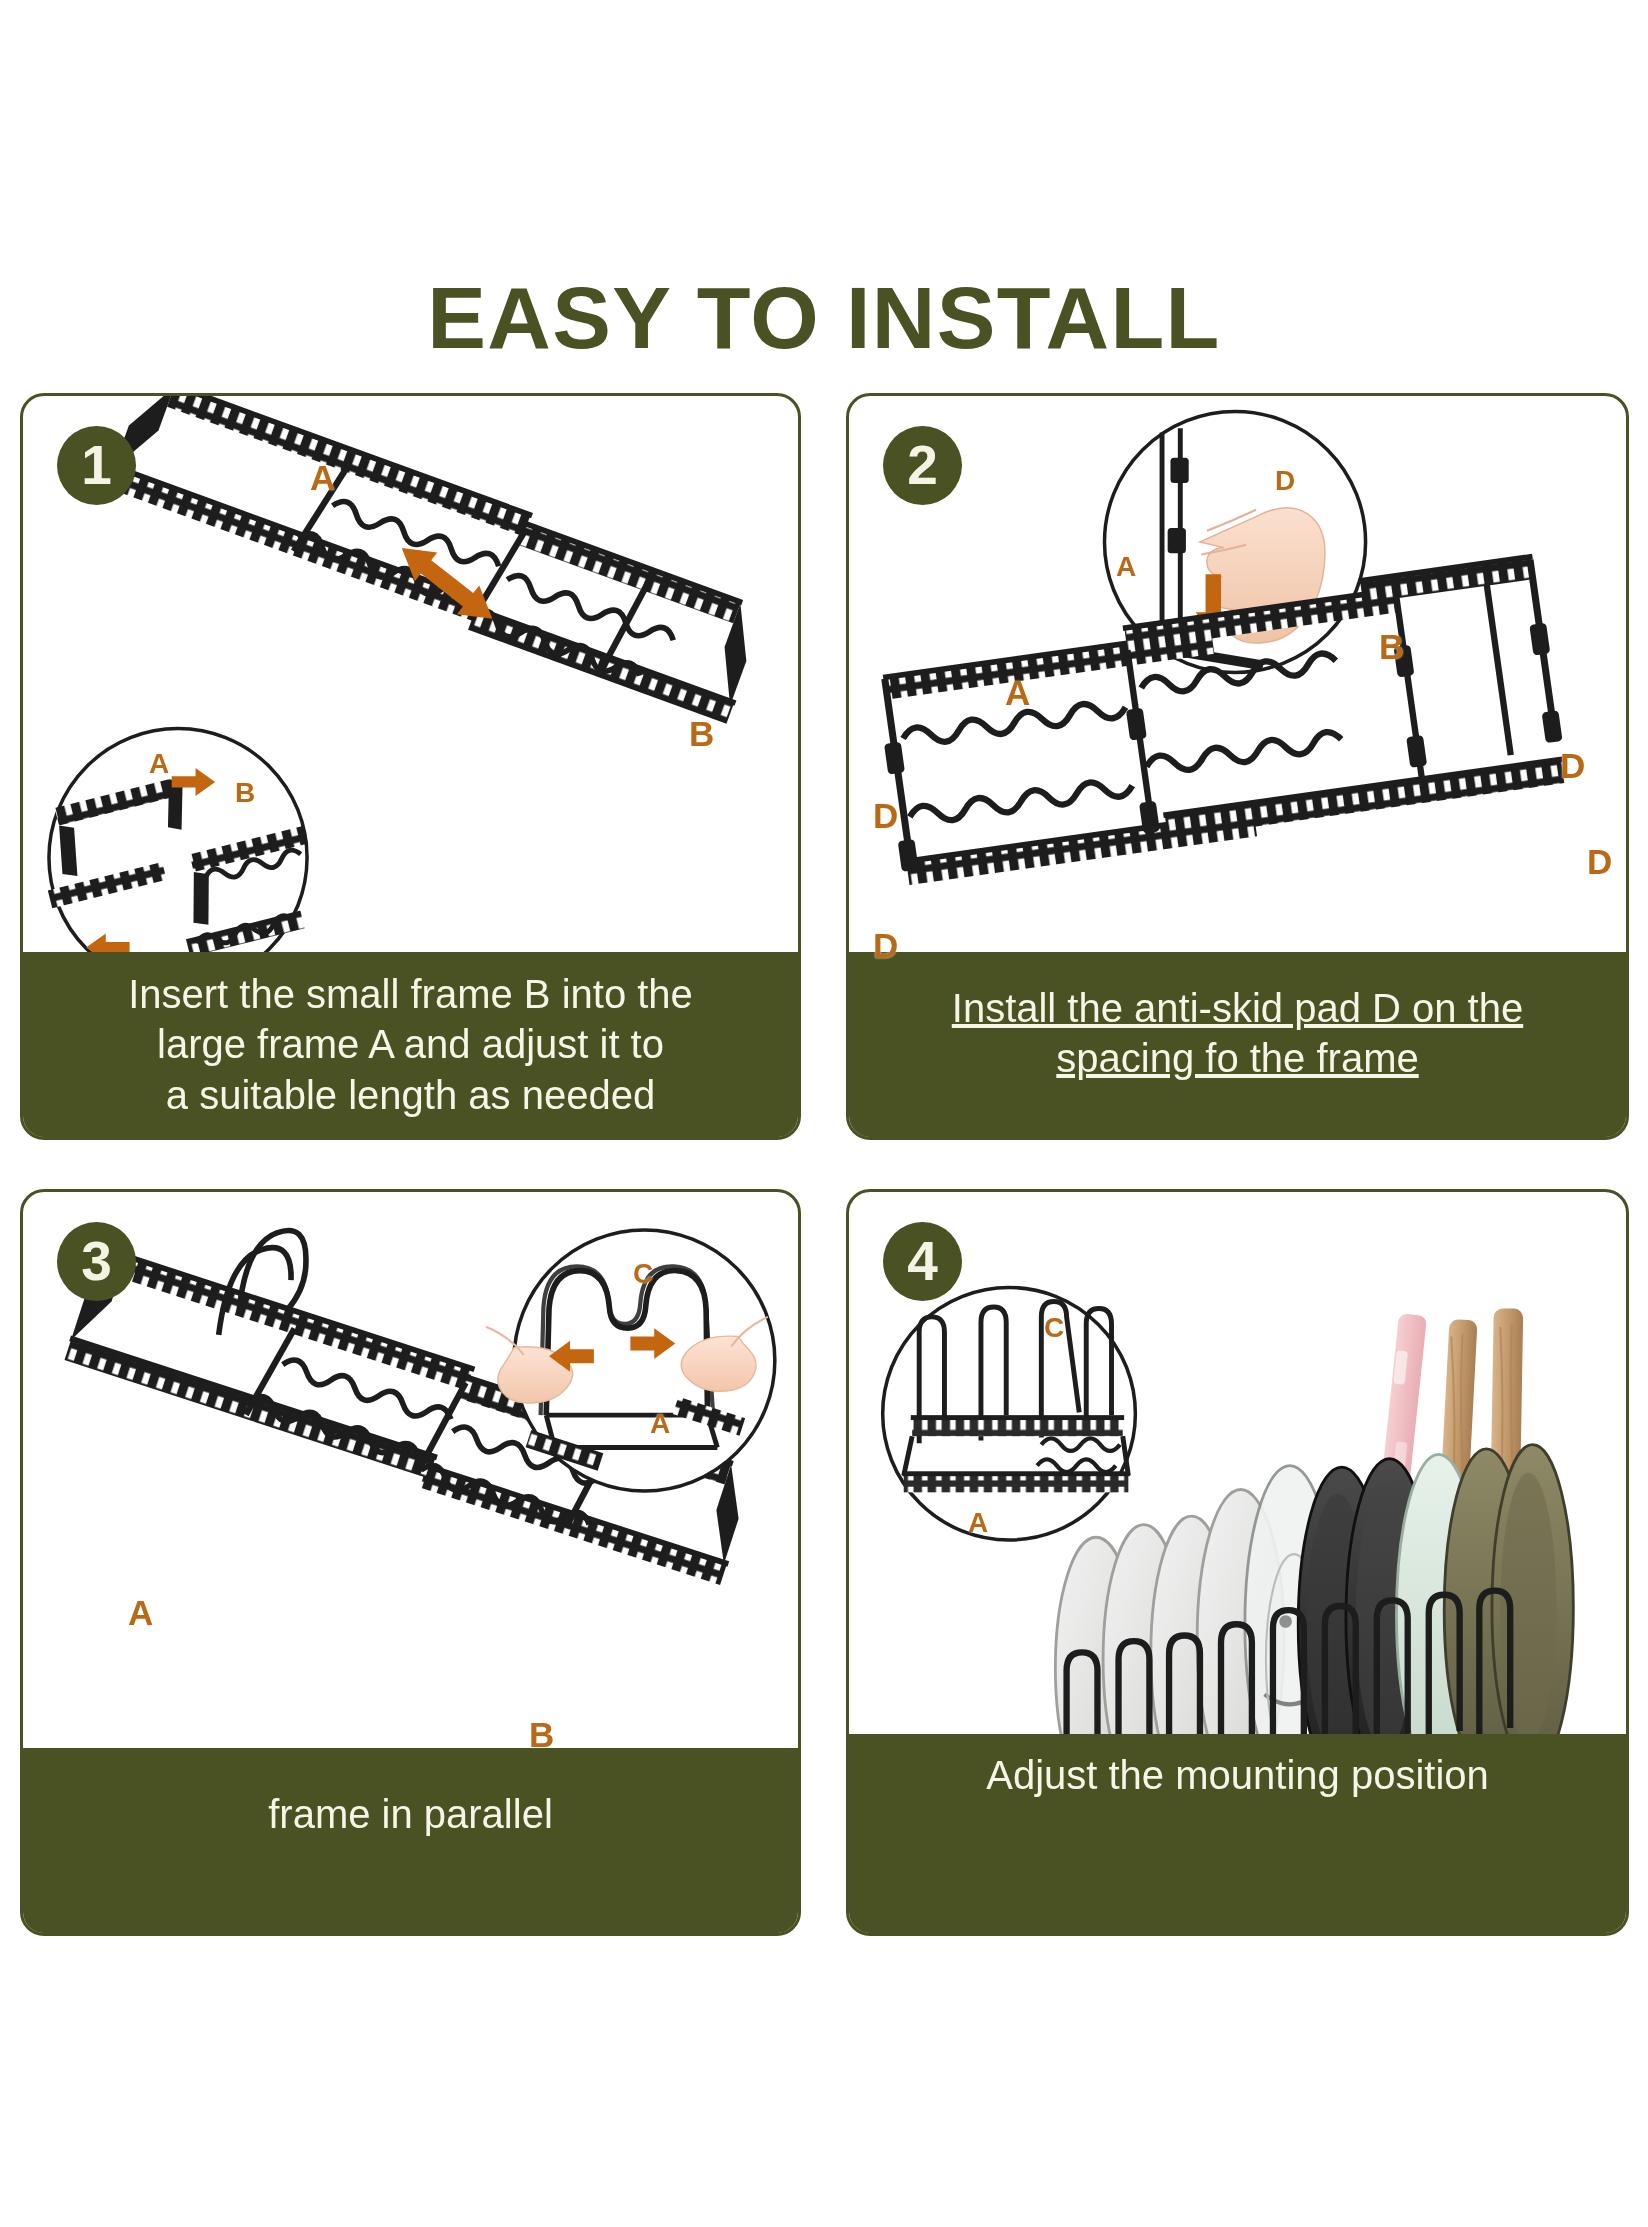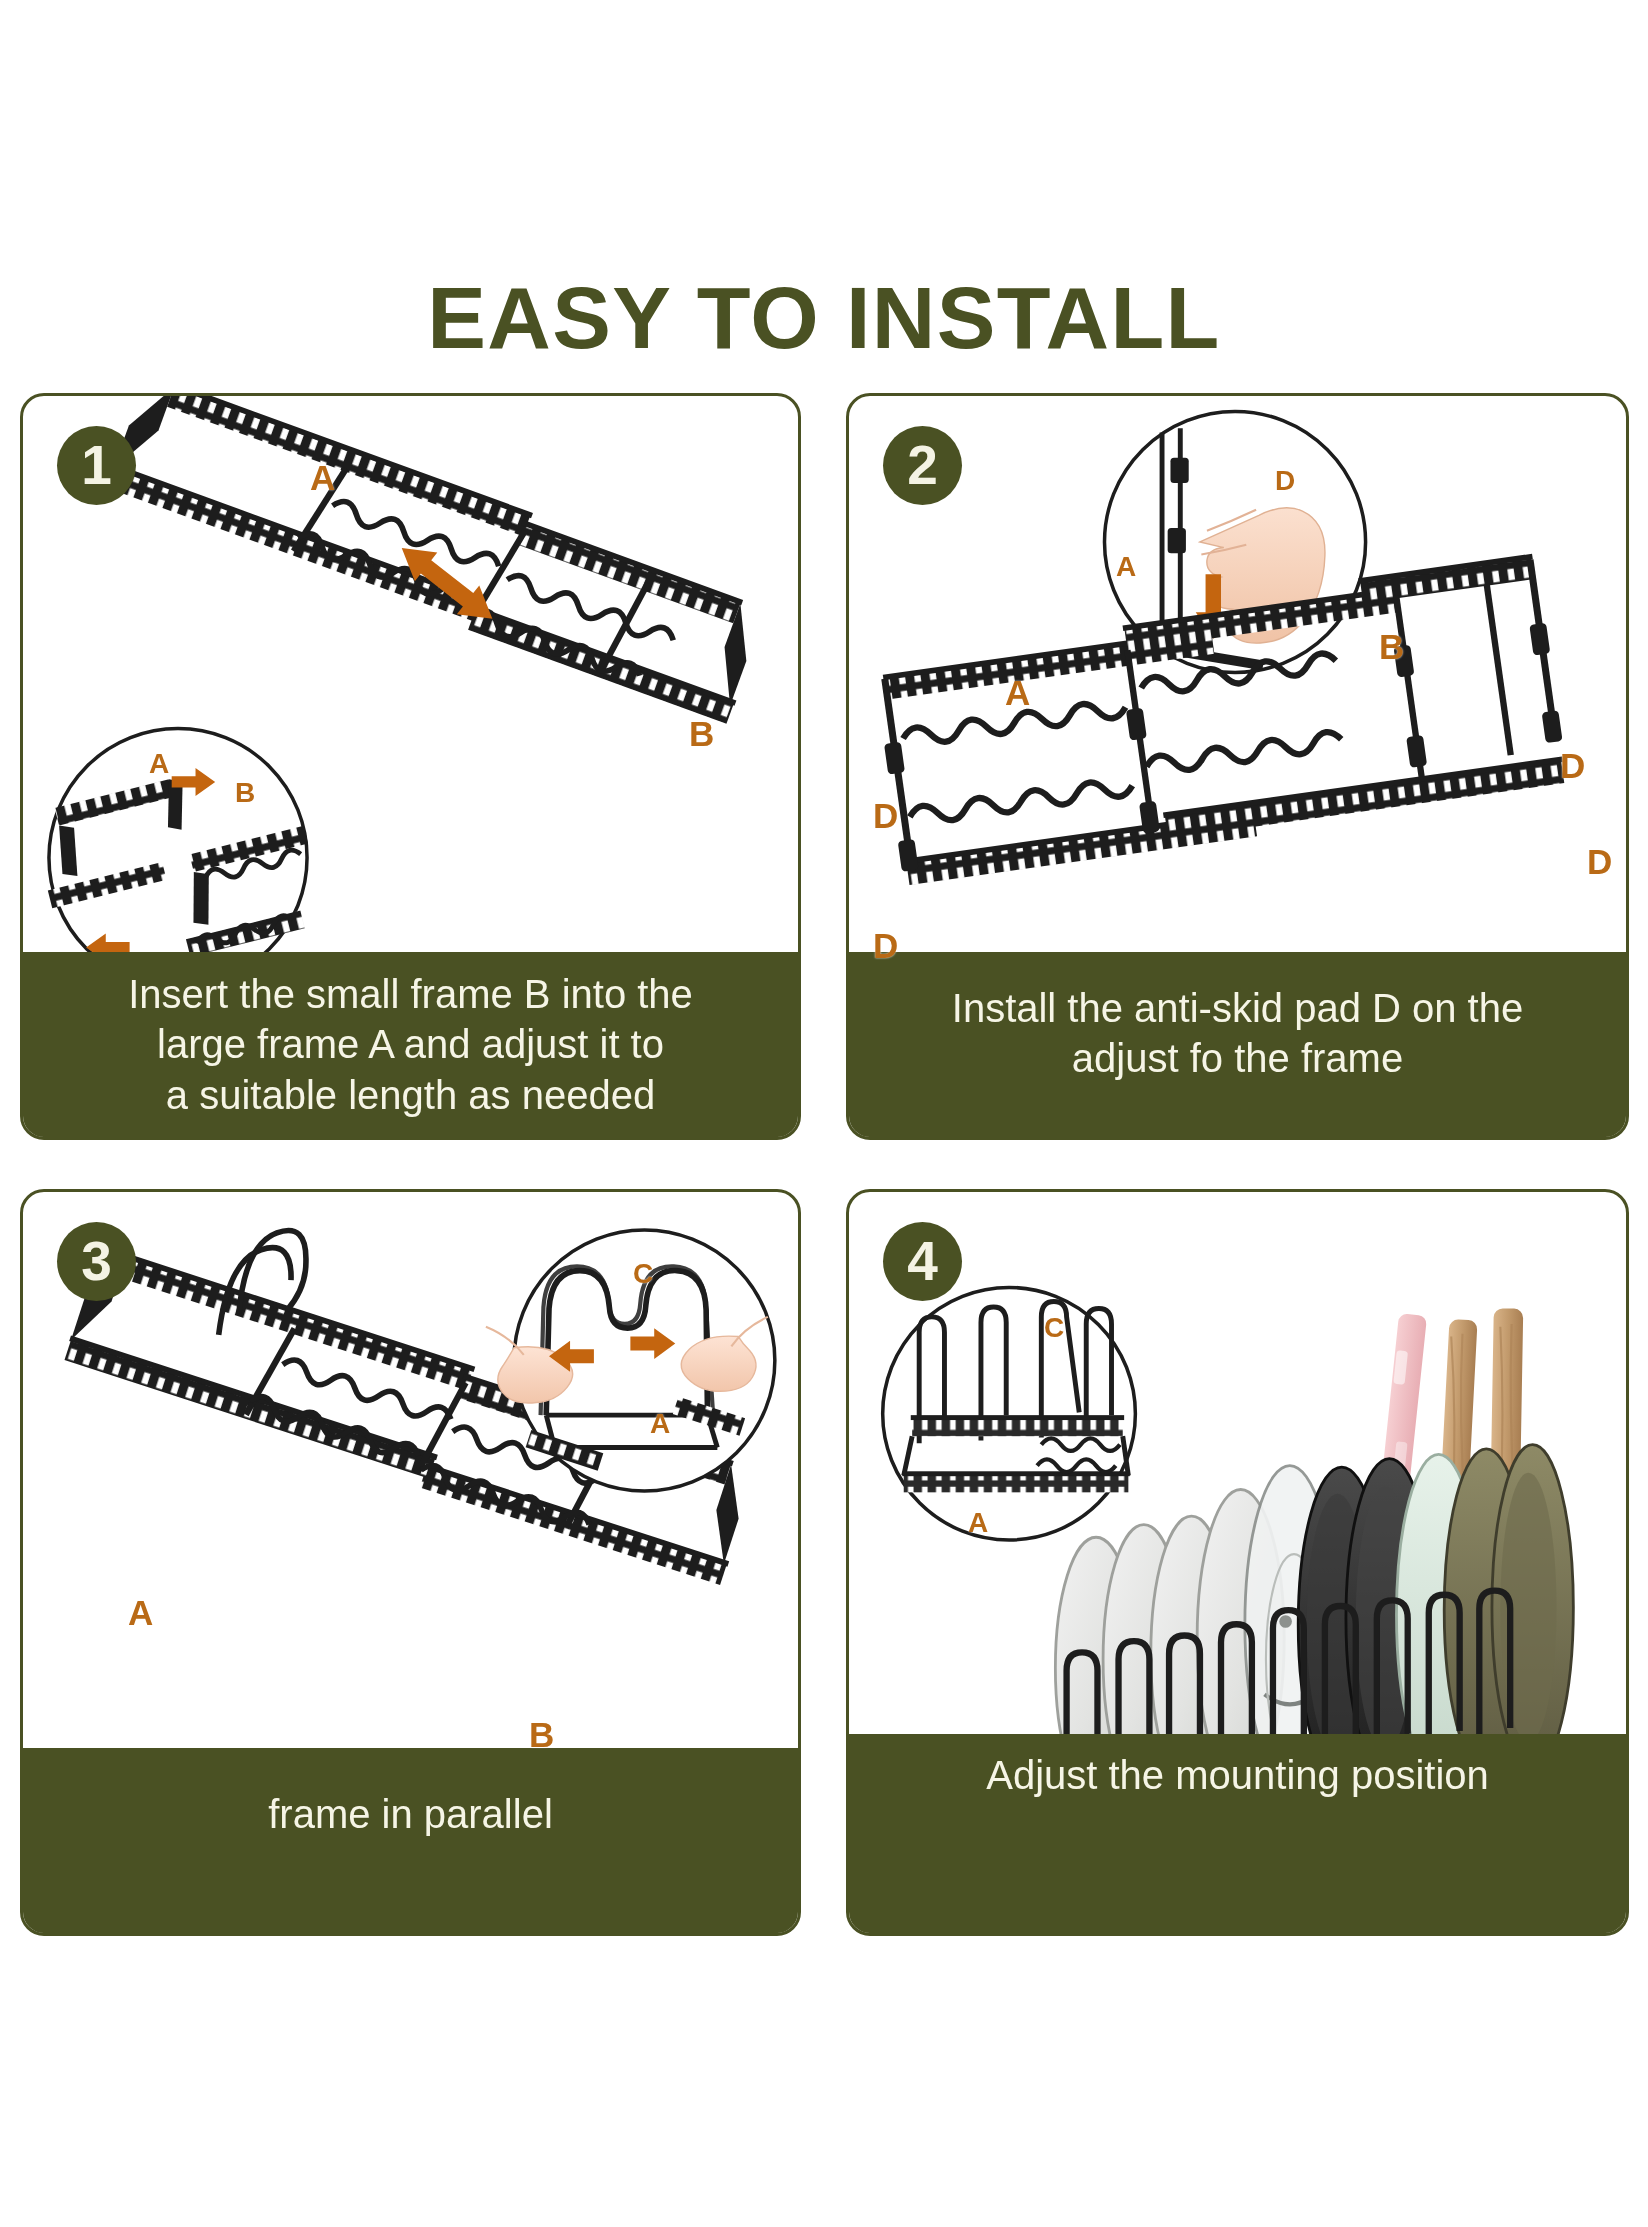--- a/index.html
+++ b/index.html
@@ -56,21 +56,21 @@
     position:absolute;left:0;bottom:0;width:100%;
     background:#4a5123;
     color:#f6f5e6;
     text-align:center;
     font-size:40px;
     line-height:1.26;
     padding:17px 21px 20px;
     box-sizing:border-box;
   }
   #panel-1 .caption{height:185px;font-size:40px;}
-  #panel-2 .caption{height:185px;padding-top:31px;}
+  #panel-2 .caption{height:185px;padding-top:31px;text-decoration:underline;}
   #panel-3 .caption{height:185px;padding-top:41px;}
   #panel-4 .caption{height:199px;padding-top:15.6px;}
   .caption span{display:block;}
 
   
   .lbl{
     position:absolute;
     color:#b96a16;
     font-weight:bold;
     font-size:35px;
@@ -260,21 +260,21 @@
     <div class="lbl" style="left:530px;top:233px;">B</div>
     <div class="lbl" style="left:24px;top:402px;">D</div>
     <div class="lbl" style="left:24px;top:532px;">D</div>
     <div class="lbl" style="left:711px;top:352px;">D</div>
     <div class="lbl" style="left:738px;top:448px;">D</div>
     <div class="lbl sm" style="left:426px;top:71px;">D</div>
     <div class="lbl sm" style="left:267px;top:157px;">A</div>
 
     <div class="caption">
       <span>Install the anti-skid pad D on the</span>
-      <span>adjust fo the frame</span>
+      <span>spacing fo the frame</span>
     </div>
   </div>
 
   <div class="panel" id="panel-3">
     <div class="art">
       <svg viewBox="0 0 1105 1056" preserveAspectRatio="none">
         <defs>
           <pattern id="slots3" width="22" height="26" patternUnits="userSpaceOnUse">
             <rect width="22" height="26" fill="#1d1d1d"></rect>
             <rect x="6" y="5" width="9" height="16" fill="#ffffff"></rect>

